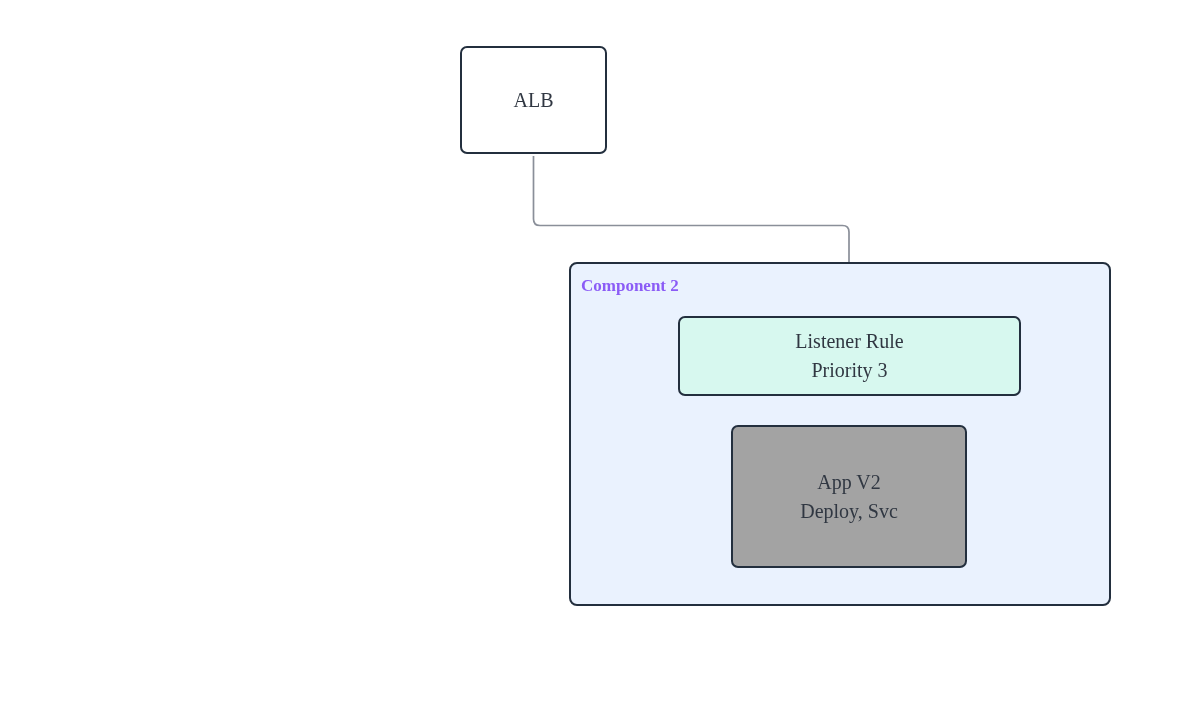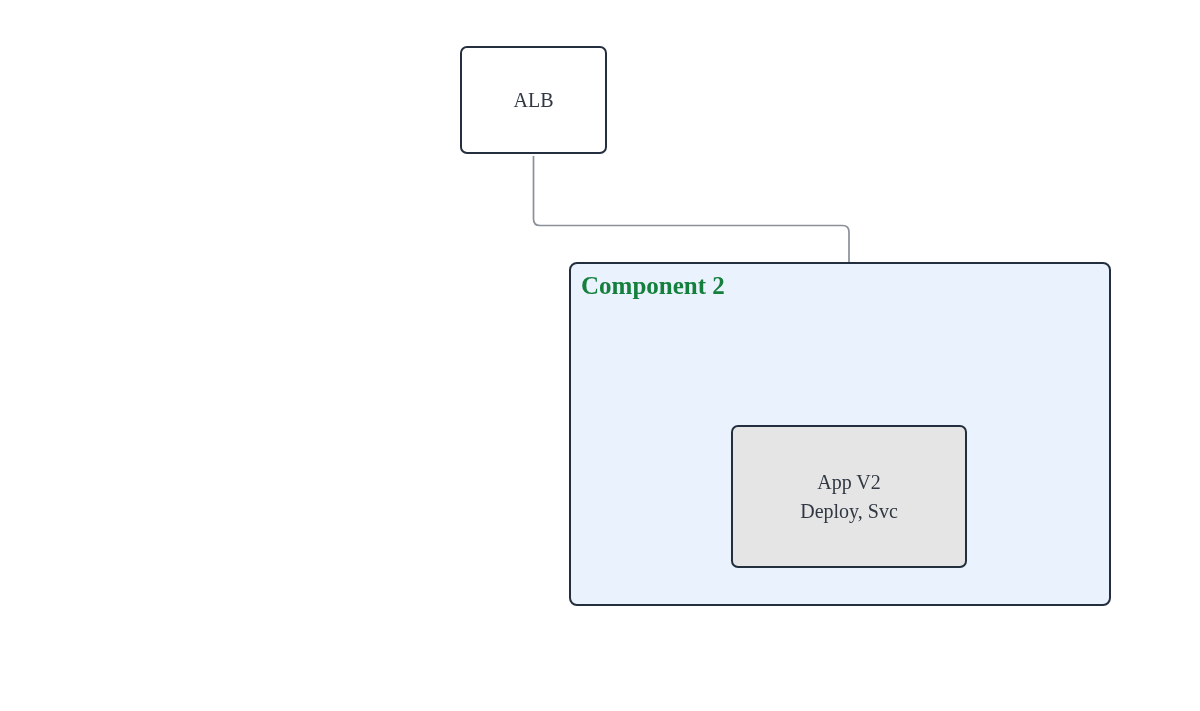--- a/index.html
+++ b/index.html
@@ -53,23 +53,23 @@
     position: absolute;
     box-sizing: border-box;
     border: 2px solid #232f3e;
     border-radius: 8px;
     background: #eaf2fe;
   }
   .group-title {
     position: absolute;
     font-family: "Liberation Serif", "DejaVu Serif", serif;
     font-weight: bold;
-    font-size: 25px;
+    font-size: 17px;
     line-height: 24px;
-    color: #15803d;
+    color: #8b5cf6;
     white-space: nowrap;
   }
 
   
   #node-alb {
     left: 460px;
     top: 46px;
     width: 147px;
     height: 108px;
     background: #ffffff;
@@ -89,21 +89,21 @@
     top: 316px;
     width: 343px;
     height: 80px;
     background: #d7f8ef;
   }
   #node-app-v2 {
     left: 731px;
     top: 425px;
     width: 236px;
     height: 143px;
-    background: #e5e5e5;
+    background: #a3a3a3;
     justify-content: flex-start;
     padding-top: 41px;
   }
 </style>
 </head>
 <body>
 
 <div id="diagram-canvas">
 
   <svg id="edge-layer" viewBox="0 0 1200 711" width="1200" height="711" xmlns="http://www.w3.org/2000/svg">
@@ -120,19 +120,23 @@
     </g>
   </svg>
 
   <div id="group-component-2" class="group-box"></div>
   <div id="group-component-2-title" class="group-title">Component 2</div>
 
   <div id="node-alb" class="node">
     <span class="node-line">ALB</span>
   </div>
 
+  <div id="node-listener-rule" class="node">
+    <span class="node-line">Listener Rule</span>
+    <span class="node-line">Priority 3</span>
+  </div>
 
   <div id="node-app-v2" class="node">
     <span class="node-line">App V2</span>
     <span class="node-line">Deploy, Svc</span>
   </div>
 
 </div>
 
 </body></html>

